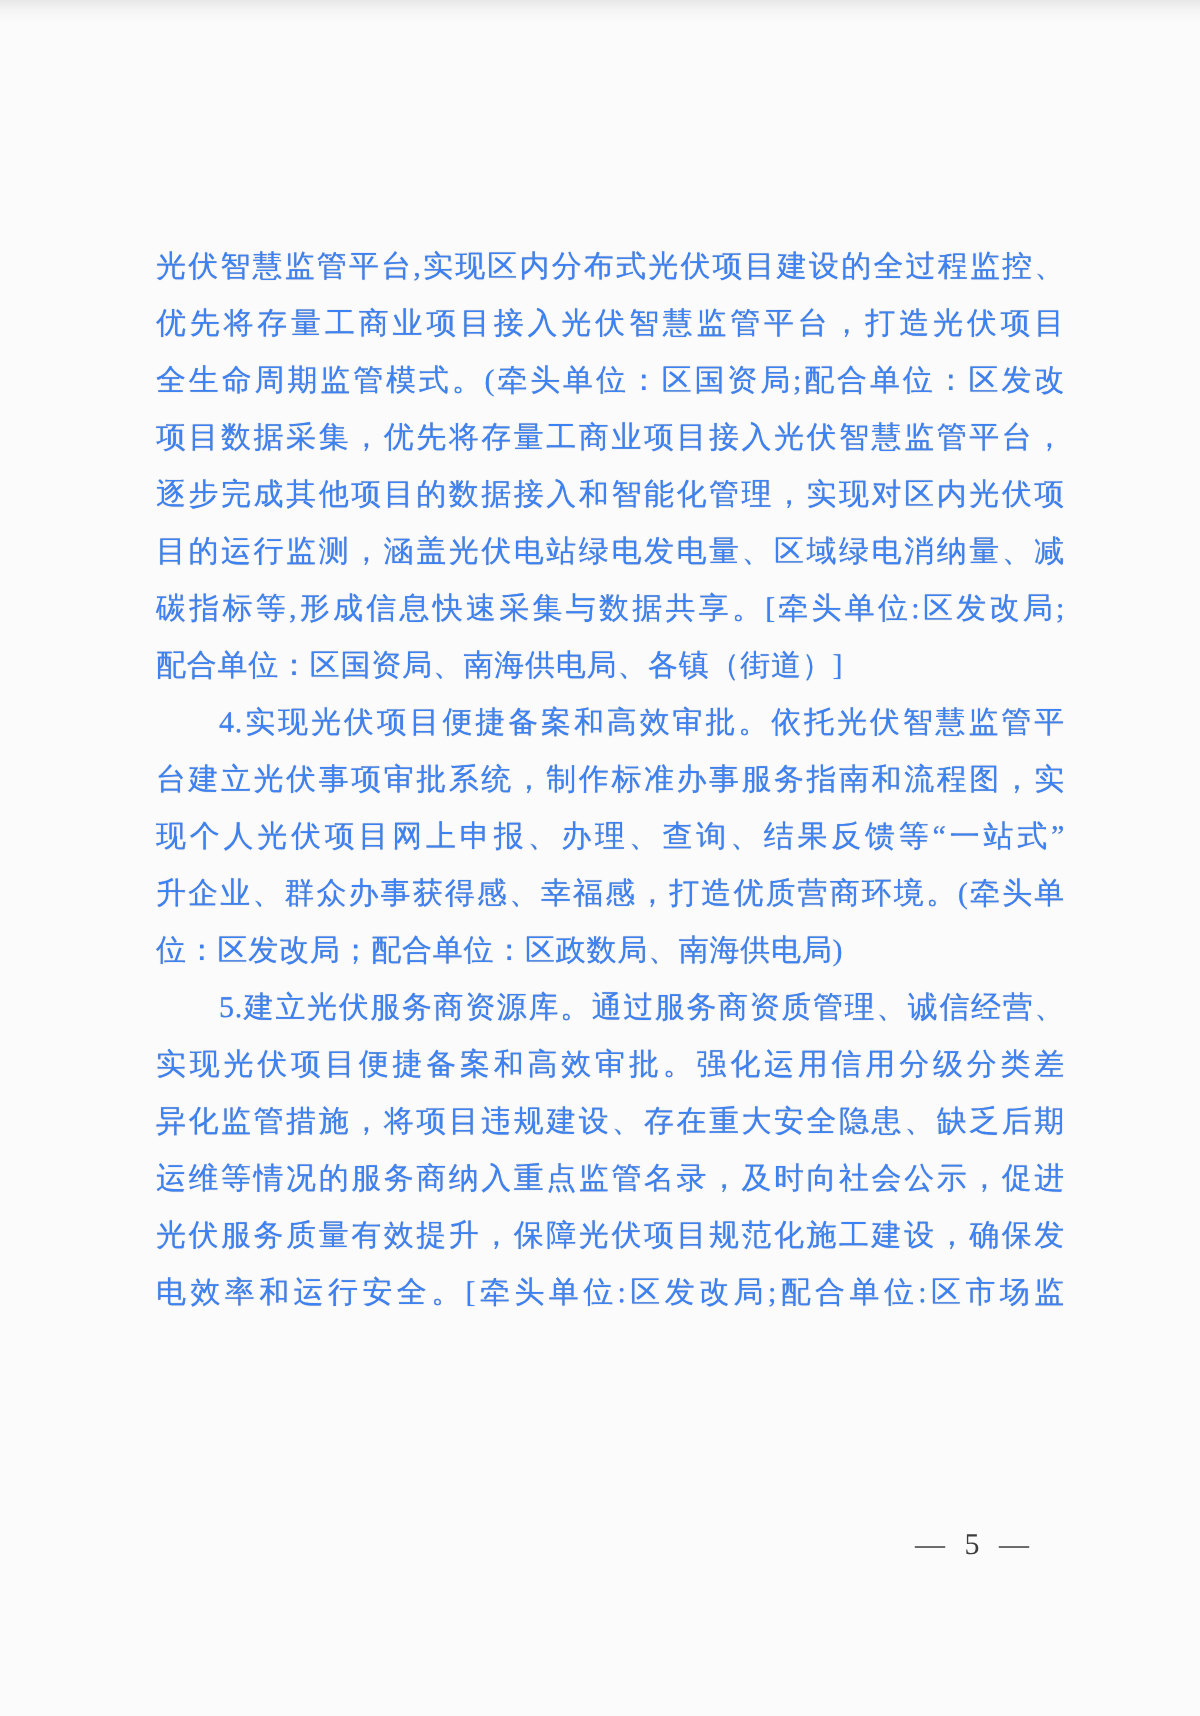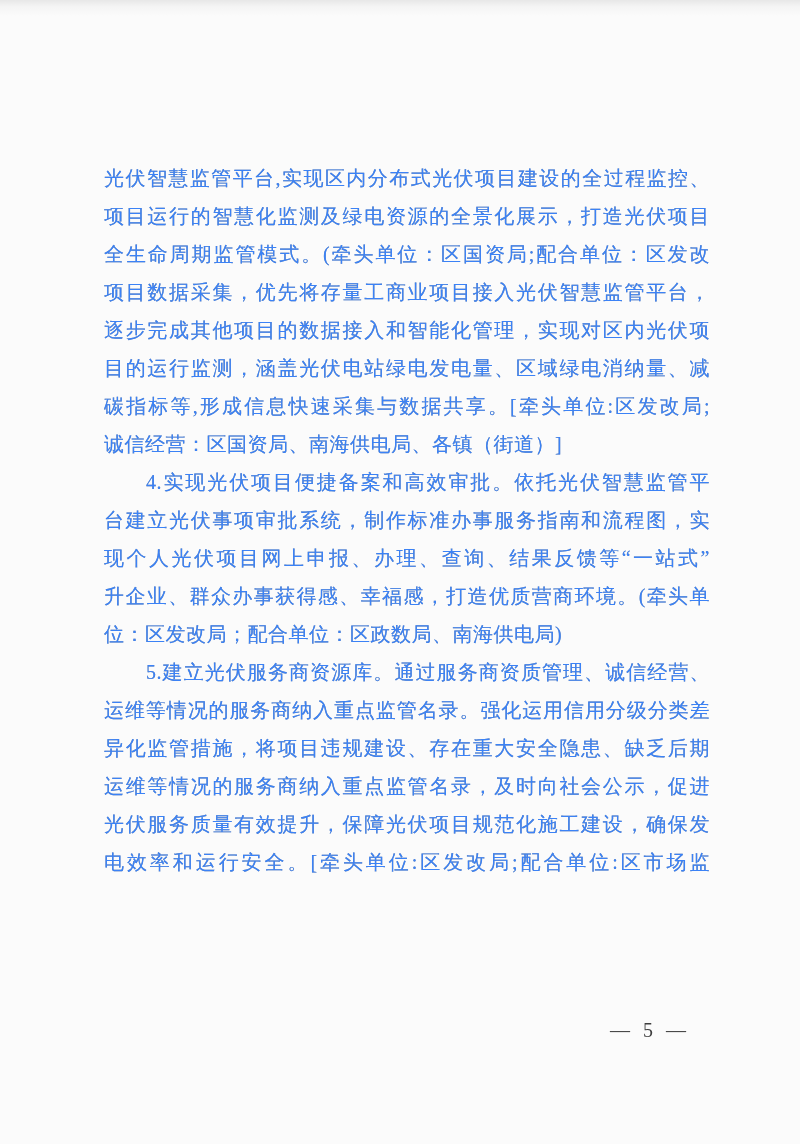--- a/index.html
+++ b/index.html
@@ -56,33 +56,33 @@
     font-family: "Liberation Serif", "DejaVu Serif", serif;
   }
 </style>
 </head>
 <body>
 
 <div class="scan-top-edge"></div>
 
 <div class="page-body">
   <div class="text-line justify">光伏智慧监管平台,实现区内分布式光伏项目建设的全过程监控、</div>
-  <div class="text-line justify">项目运行的智慧化监测及绿电资源的全景化展示，打造光伏项目</div>
+  <div class="text-line justify">优先将存量工商业项目接入光伏智慧监管平台，打造光伏项目</div>
   <div class="text-line justify">全生命周期监管模式。(牵头单位：区国资局;配合单位：区发改</div>
   <div class="text-line justify">项目数据采集，优先将存量工商业项目接入光伏智慧监管平台，</div>
   <div class="text-line justify">逐步完成其他项目的数据接入和智能化管理，实现对区内光伏项</div>
   <div class="text-line justify">目的运行监测，涵盖光伏电站绿电发电量、区域绿电消纳量、减</div>
   <div class="text-line justify">碳指标等,形成信息快速采集与数据共享。[牵头单位:区发改局;</div>
-  <div class="text-line">诚信经营：区国资局、南海供电局、各镇（街道）]</div>
+  <div class="text-line">配合单位：区国资局、南海供电局、各镇（街道）]</div>
   <div class="text-line justify indent">4.实现光伏项目便捷备案和高效审批。依托光伏智慧监管平</div>
   <div class="text-line justify">台建立光伏事项审批系统，制作标准办事服务指南和流程图，实</div>
   <div class="text-line justify">现个人光伏项目网上申报、办理、查询、结果反馈等“一站式”</div>
   <div class="text-line justify">升企业、群众办事获得感、幸福感，打造优质营商环境。(牵头单</div>
   <div class="text-line">位：区发改局；配合单位：区政数局、南海供电局)</div>
   <div class="text-line justify indent">5.建立光伏服务商资源库。通过服务商资质管理、诚信经营、</div>
-  <div class="text-line justify">运维等情况的服务商纳入重点监管名录。强化运用信用分级分类差</div>
+  <div class="text-line justify">实现光伏项目便捷备案和高效审批。强化运用信用分级分类差</div>
   <div class="text-line justify">异化监管措施，将项目违规建设、存在重大安全隐患、缺乏后期</div>
   <div class="text-line justify">运维等情况的服务商纳入重点监管名录，及时向社会公示，促进</div>
   <div class="text-line justify">光伏服务质量有效提升，保障光伏项目规范化施工建设，确保发</div>
   <div class="text-line justify">电效率和运行安全。[牵头单位:区发改局;配合单位:区市场监</div>
 </div>
 
 <div class="page-number">— 5 —</div>
 
 </body></html>

